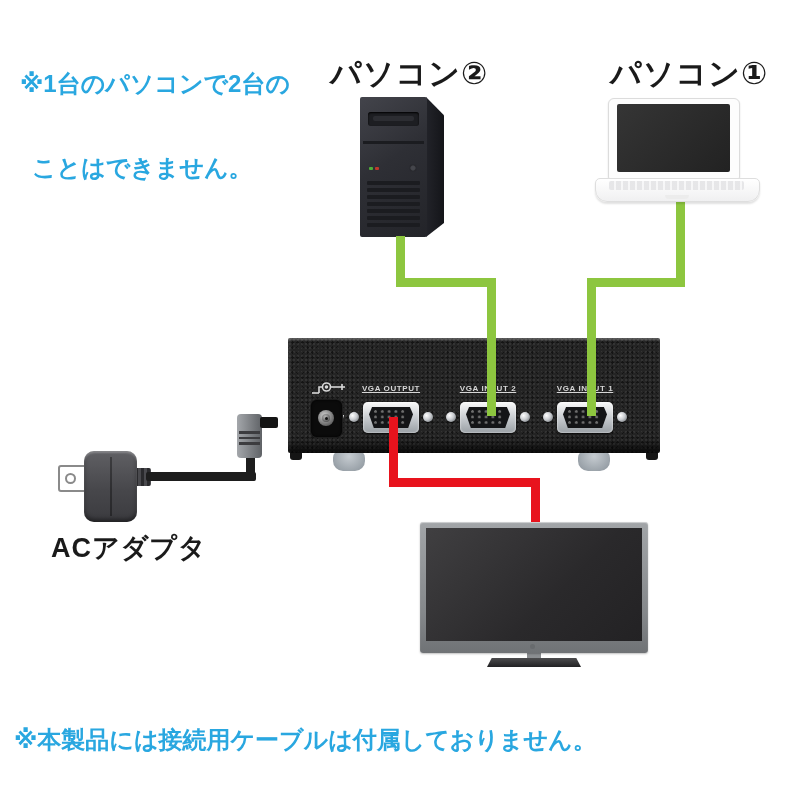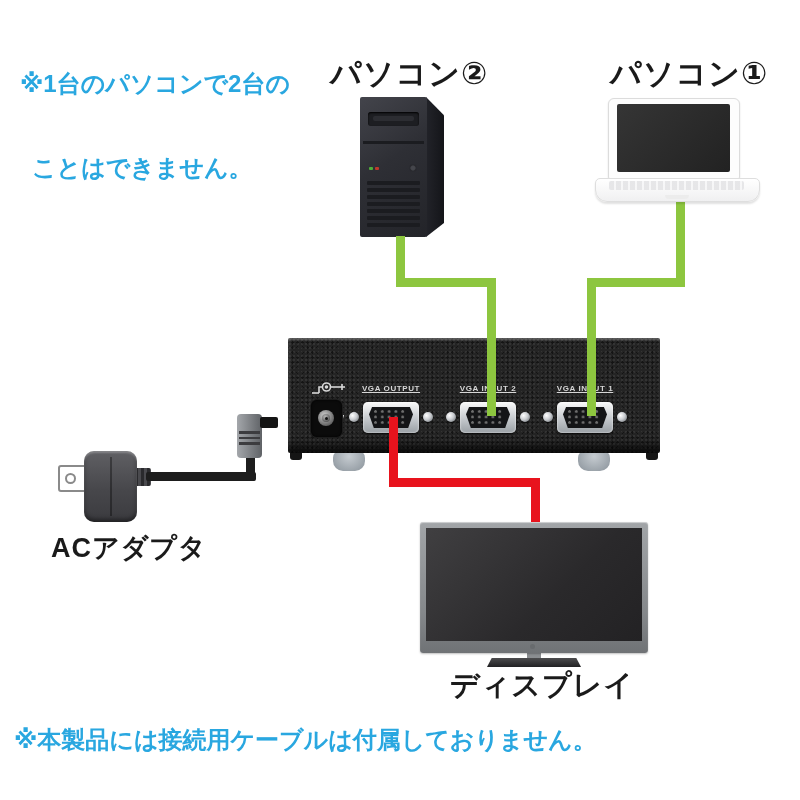--- a/index.html
+++ b/index.html
@@ -241,19 +241,18 @@
   <div class="abs blabel" style="left:30px;top:530px;font-size:27px;margin-left:21px;">ACアダプタ</div>
 
   <div>
     <div class="abs mon-neck"></div>
     <div class="abs mon-base"></div>
     <div class="abs mon-frame">
       <div class="abs mon-screen"></div>
       <div class="abs mon-dot"></div>
     </div>
   </div>
-  <div class="abs blabel" style="left:450px;top:666px;font-size:29px;">ディスプレイ</div>
 
   <div class="abs note-b" style="left:14px;top:724px;">
     <div>※本製品には接続用ケーブルは付属しておりません。</div>
   </div>
 
 </div>
 
 </body></html>

